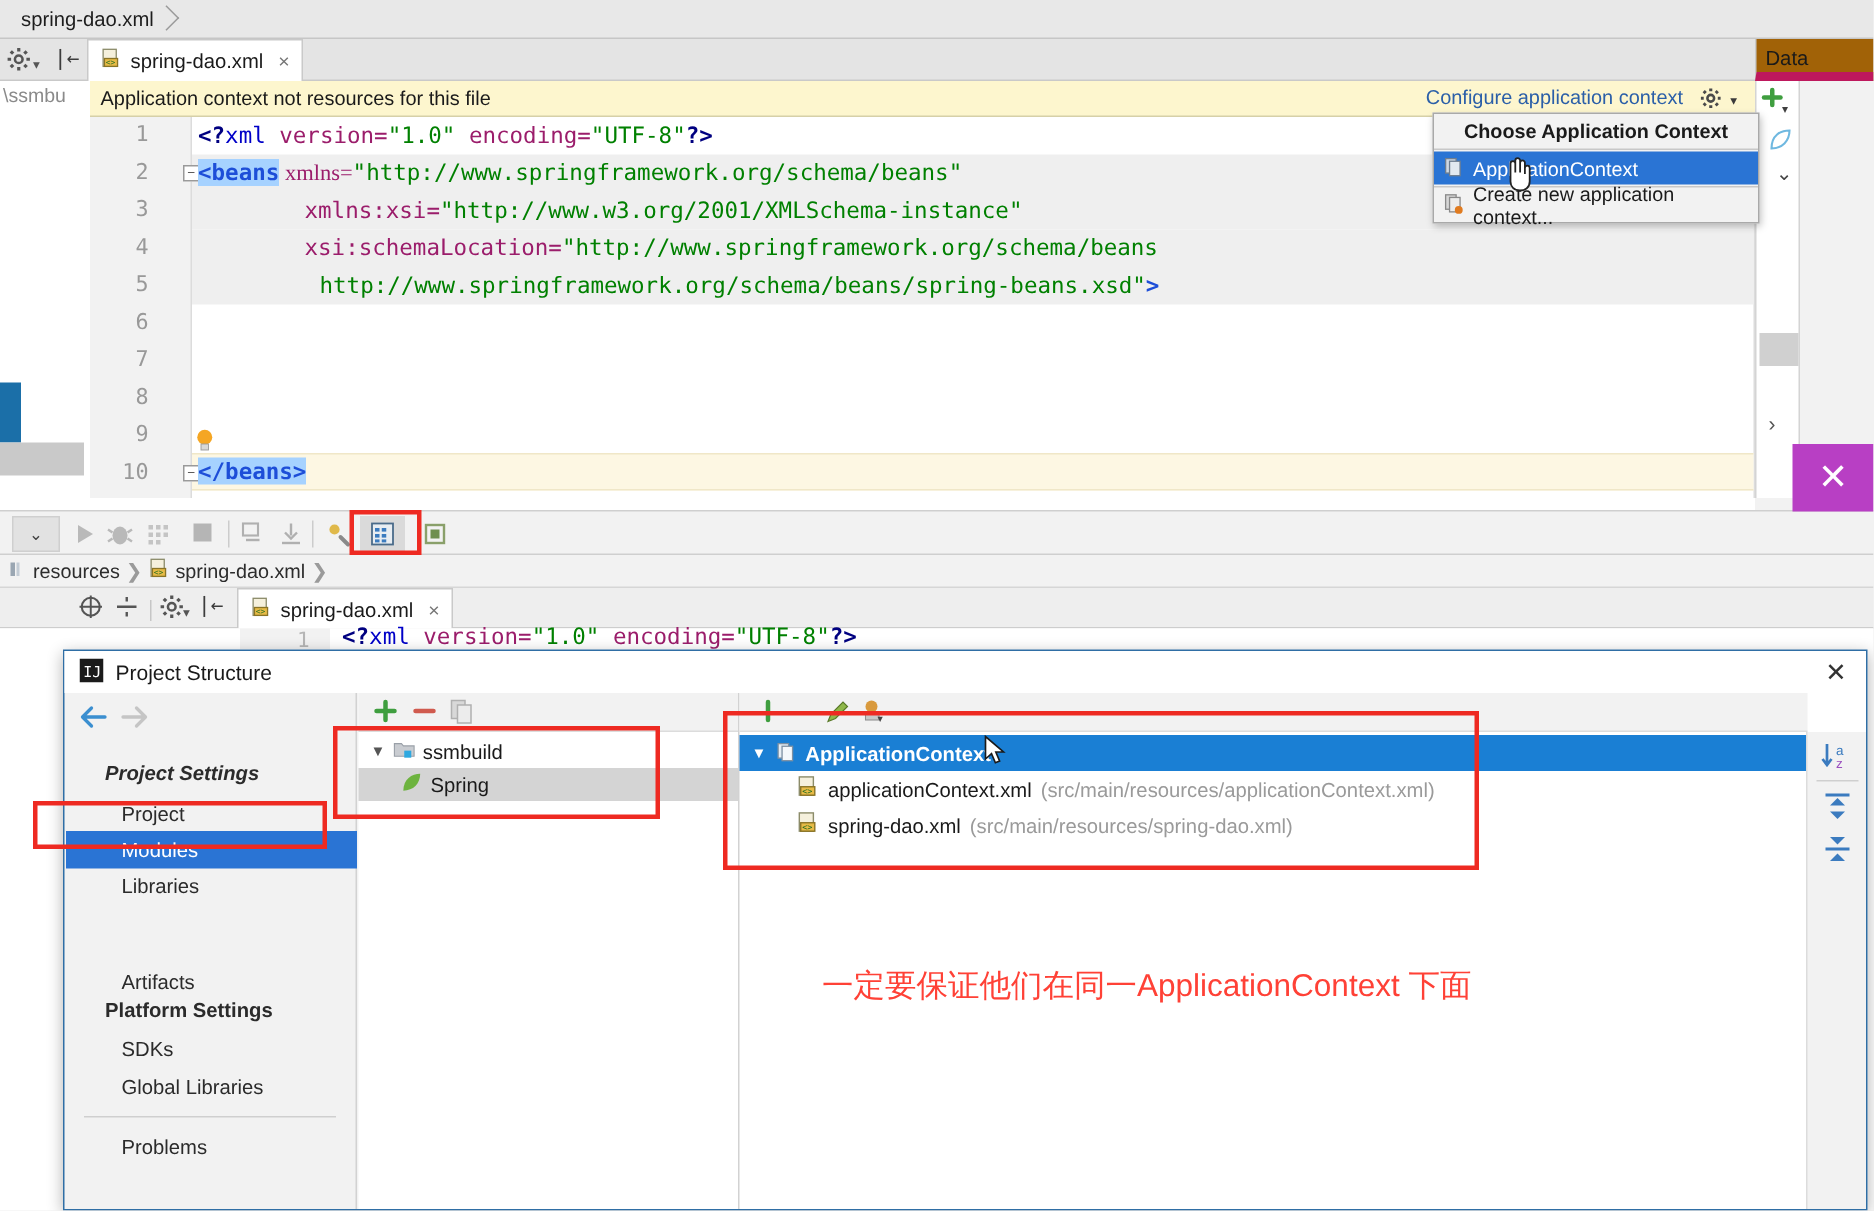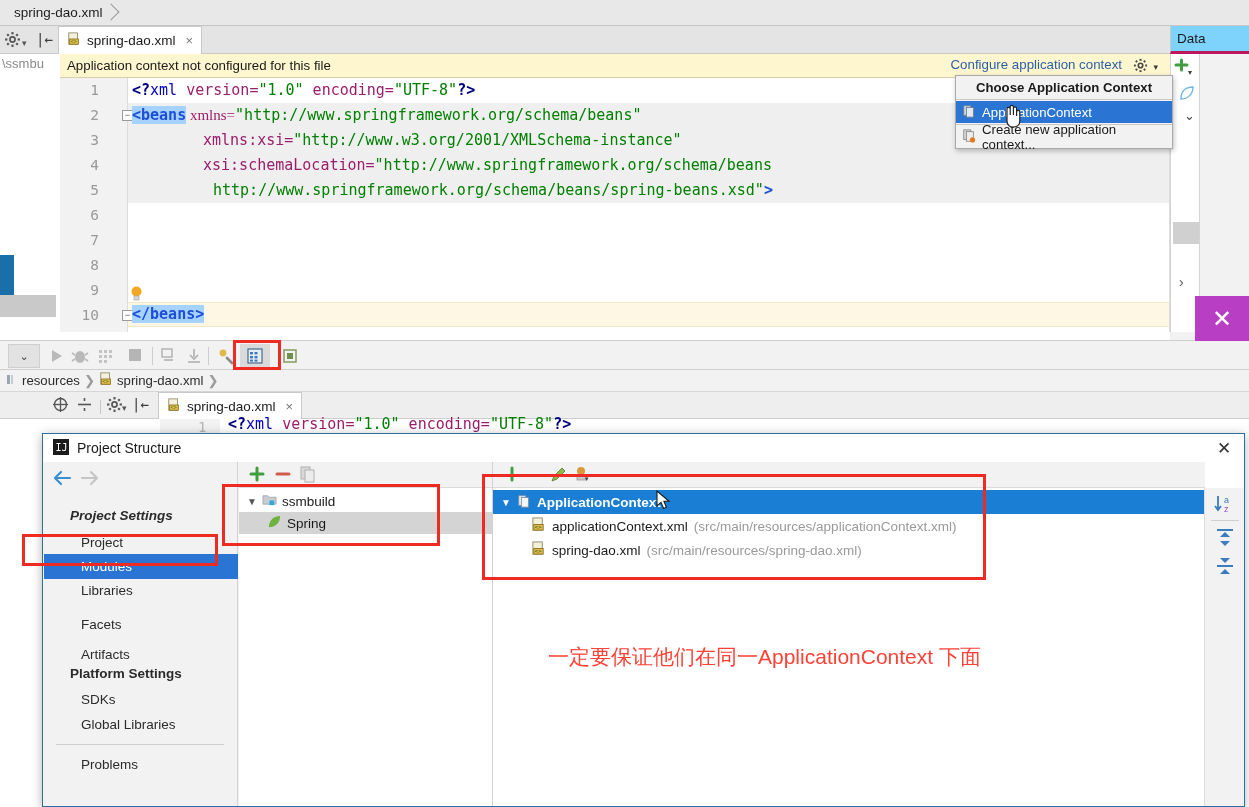--- a/index.html
+++ b/index.html
@@ -204,26 +204,26 @@
             <rect x="2" y="1" width="10" height="13" fill="#f5f0dc" stroke="#8c8c6a"></rect>
             <rect x="3" y="8" width="10" height="6" fill="#e7bb47" stroke="#8a7426"></rect>
             <text x="4" y="13" font-size="6" fill="#1f6b1f" font-family="monospace">&lt;&gt;</text>
           </svg>
       </span>
       <span>spring-dao.xml</span>
       <span class="tabclose">×</span>
     </div>
   </div>
 
-  <div class="abs" style="left:1170px;top:26px;width:79px;height:28px;background:#7dd3fc;border-bottom:3px solid #be185d;border-left:1px solid #c9c9c9;">
+  <div class="abs" style="left:1170px;top:26px;width:79px;height:28px;background:#a16207;border-bottom:6px solid #be185d;border-left:1px solid #c9c9c9;">
     <div class="abs" style="left:6px;top:5px;font-size:13.5px;">Data</div>
   </div>
 
   <div id="banner" class="abs">
-    <span>Application context not configured for this file</span>
+    <span>Application context not resources for this file</span>
     <span id="banner-link">Configure application context</span>
     <span id="banner-gear">
       <svg width="15" height="15" viewBox="0 0 16 16">
           <circle cx="8" cy="8" r="2.4" fill="none" stroke="#4a4a4a" stroke-width="1.8"></circle>
           <g stroke="#4a4a4a" stroke-width="2.2">
             <line x1="8" y1="1" x2="8" y2="3"></line>
             <line x1="8" y1="13" x2="8" y2="15"></line>
             <line x1="1" y1="8" x2="3" y2="8"></line>
             <line x1="13" y1="8" x2="15" y2="8"></line>
             <line x1="3" y1="3" x2="4.4" y2="4.4"></line>
@@ -501,23 +501,20 @@
       <span class="nav-group" style="top:46px;font-style:italic;">Project Settings</span>
       <div class="nav-item" style="top:68px;align-items:center;">
           <span>Project</span>
         </div>
       <div class="nav-item sel" style="top:92px;">
           <span>Modules</span>
         </div>
       <div class="nav-item" style="top:116px;">
           <span>Libraries</span>
         </div>
-      <div class="nav-item" style="top:150px;">
-          <span>Facets</span>
-        </div>
       <div class="nav-item" style="top:175px;align-items:flex-end;">
           <span>Artifacts</span>
         </div>
       <span class="nav-group" style="top:204px;">Platform Settings</span>
       <div class="nav-item" style="top:225px;">
           <span>SDKs</span>
         </div>
       <div class="nav-item" style="top:250px;">
           <span>Global Libraries</span>
         </div>

